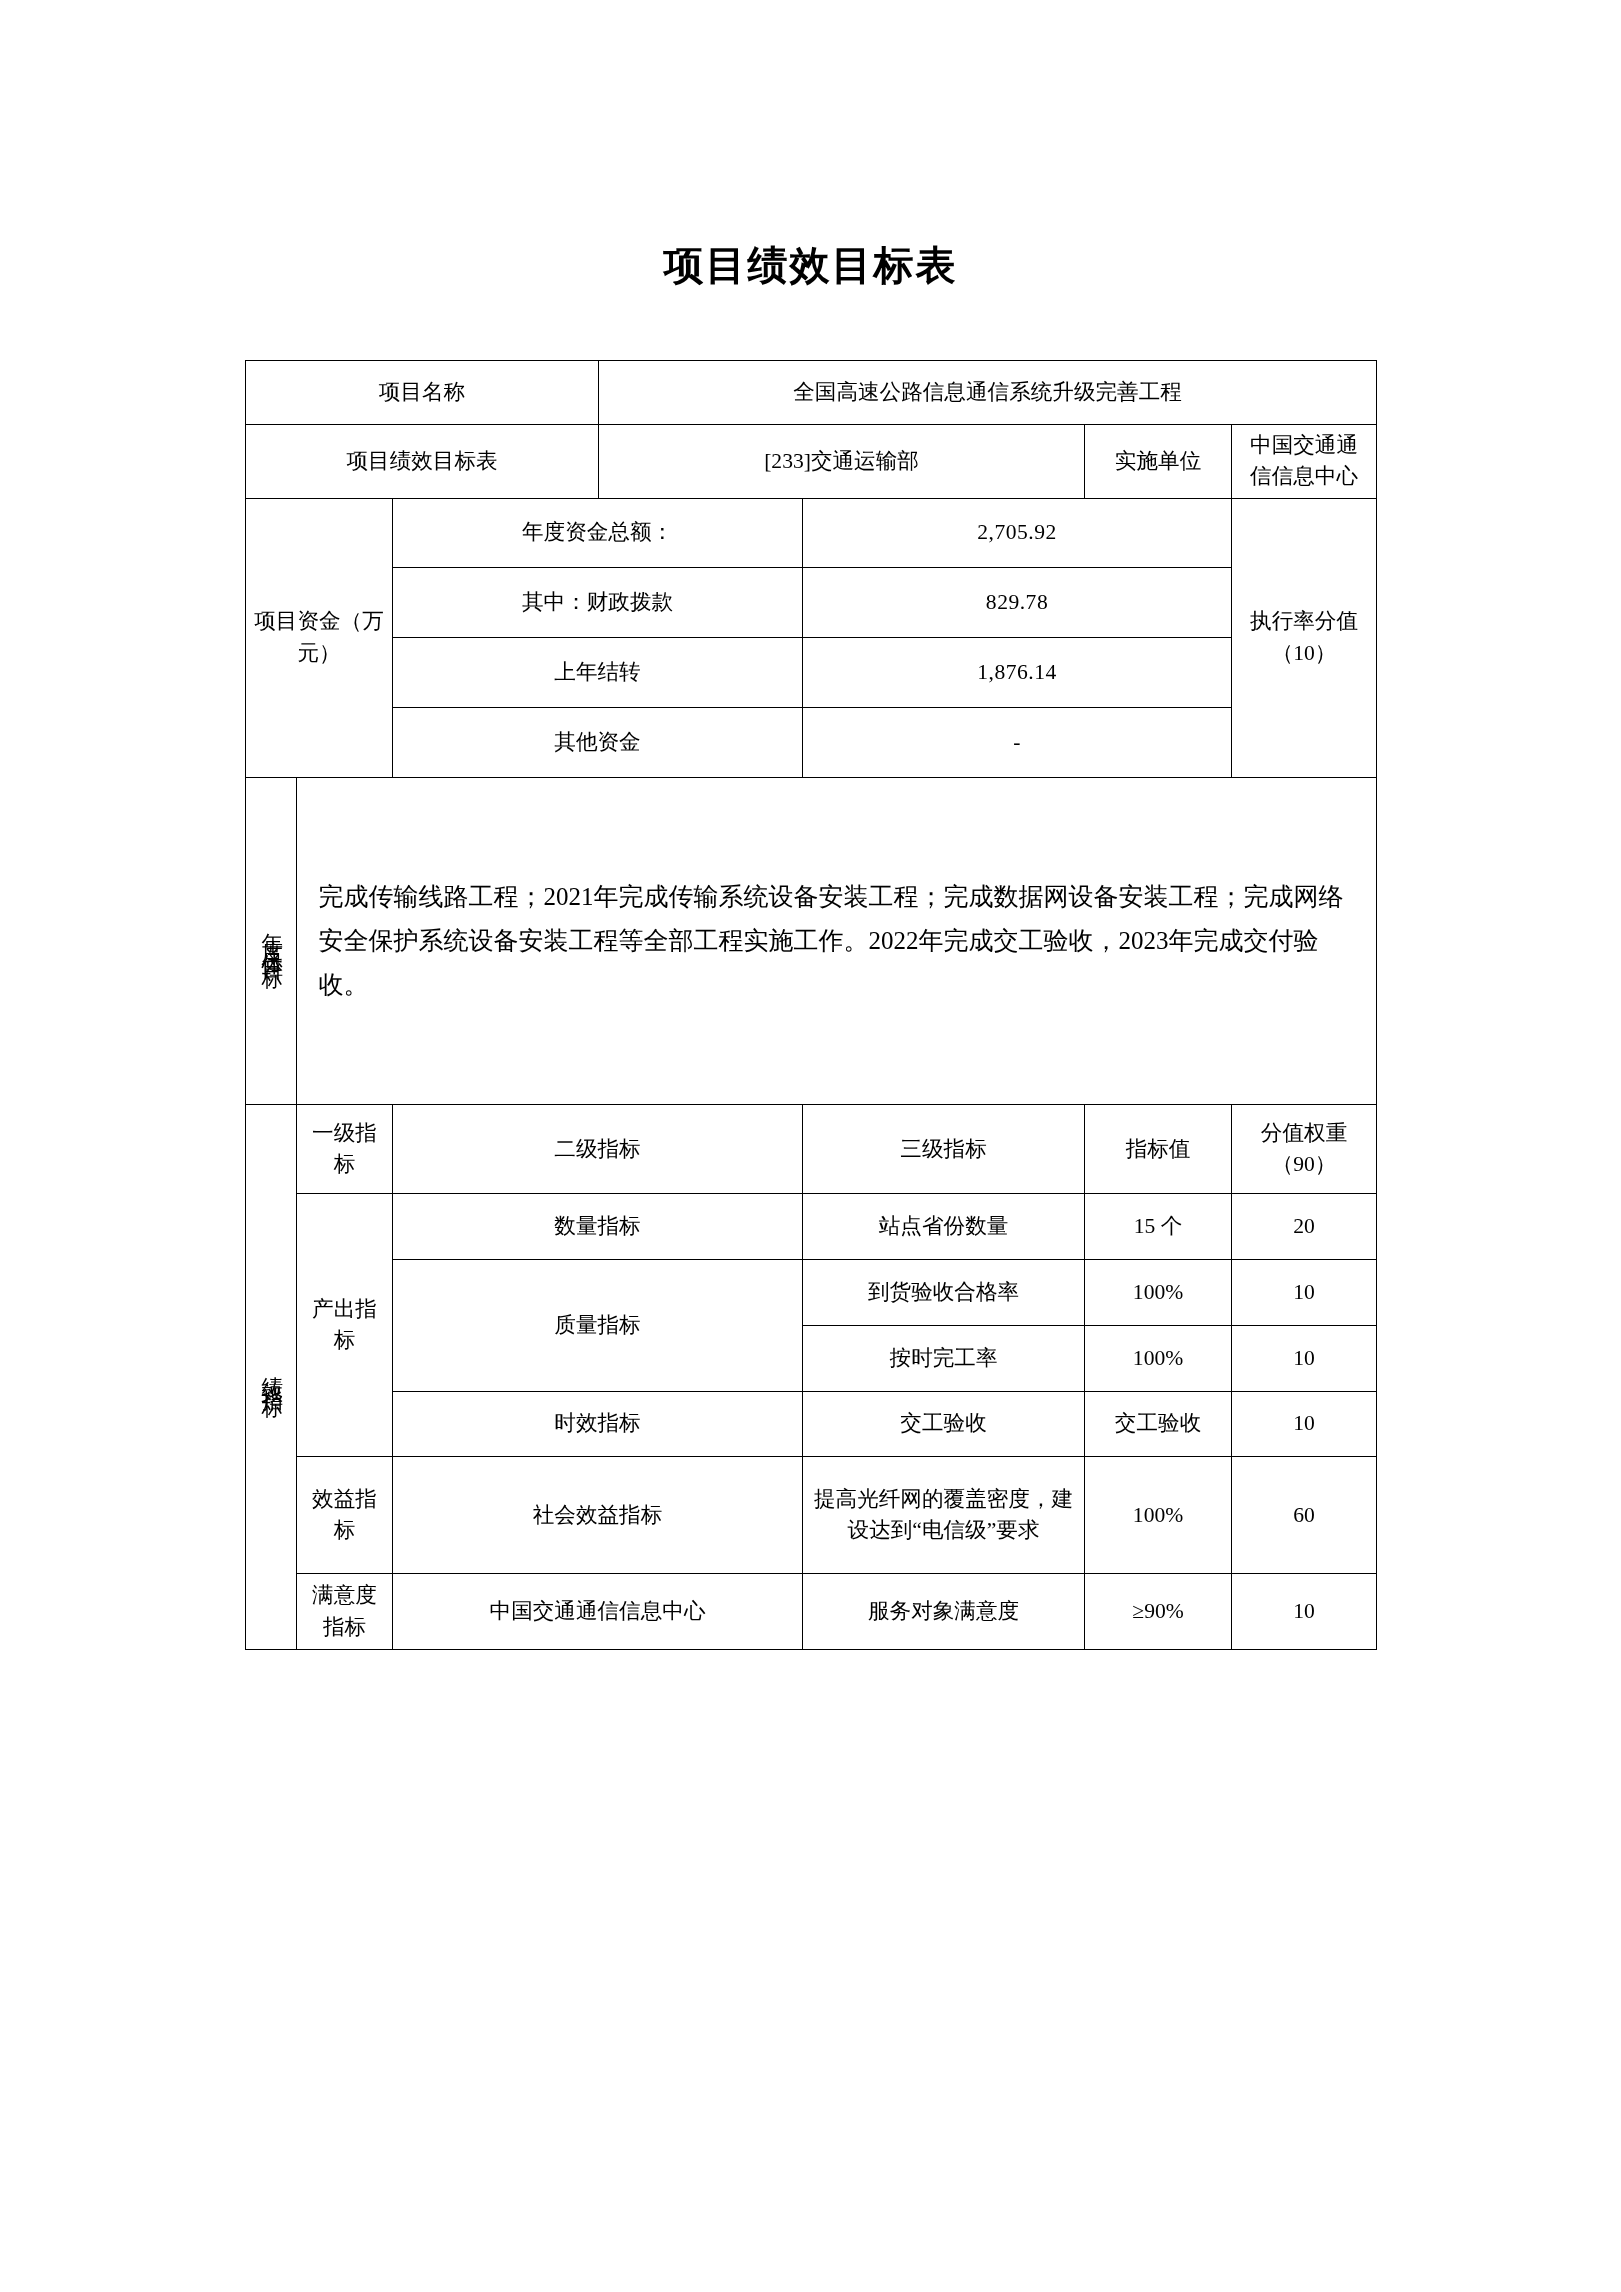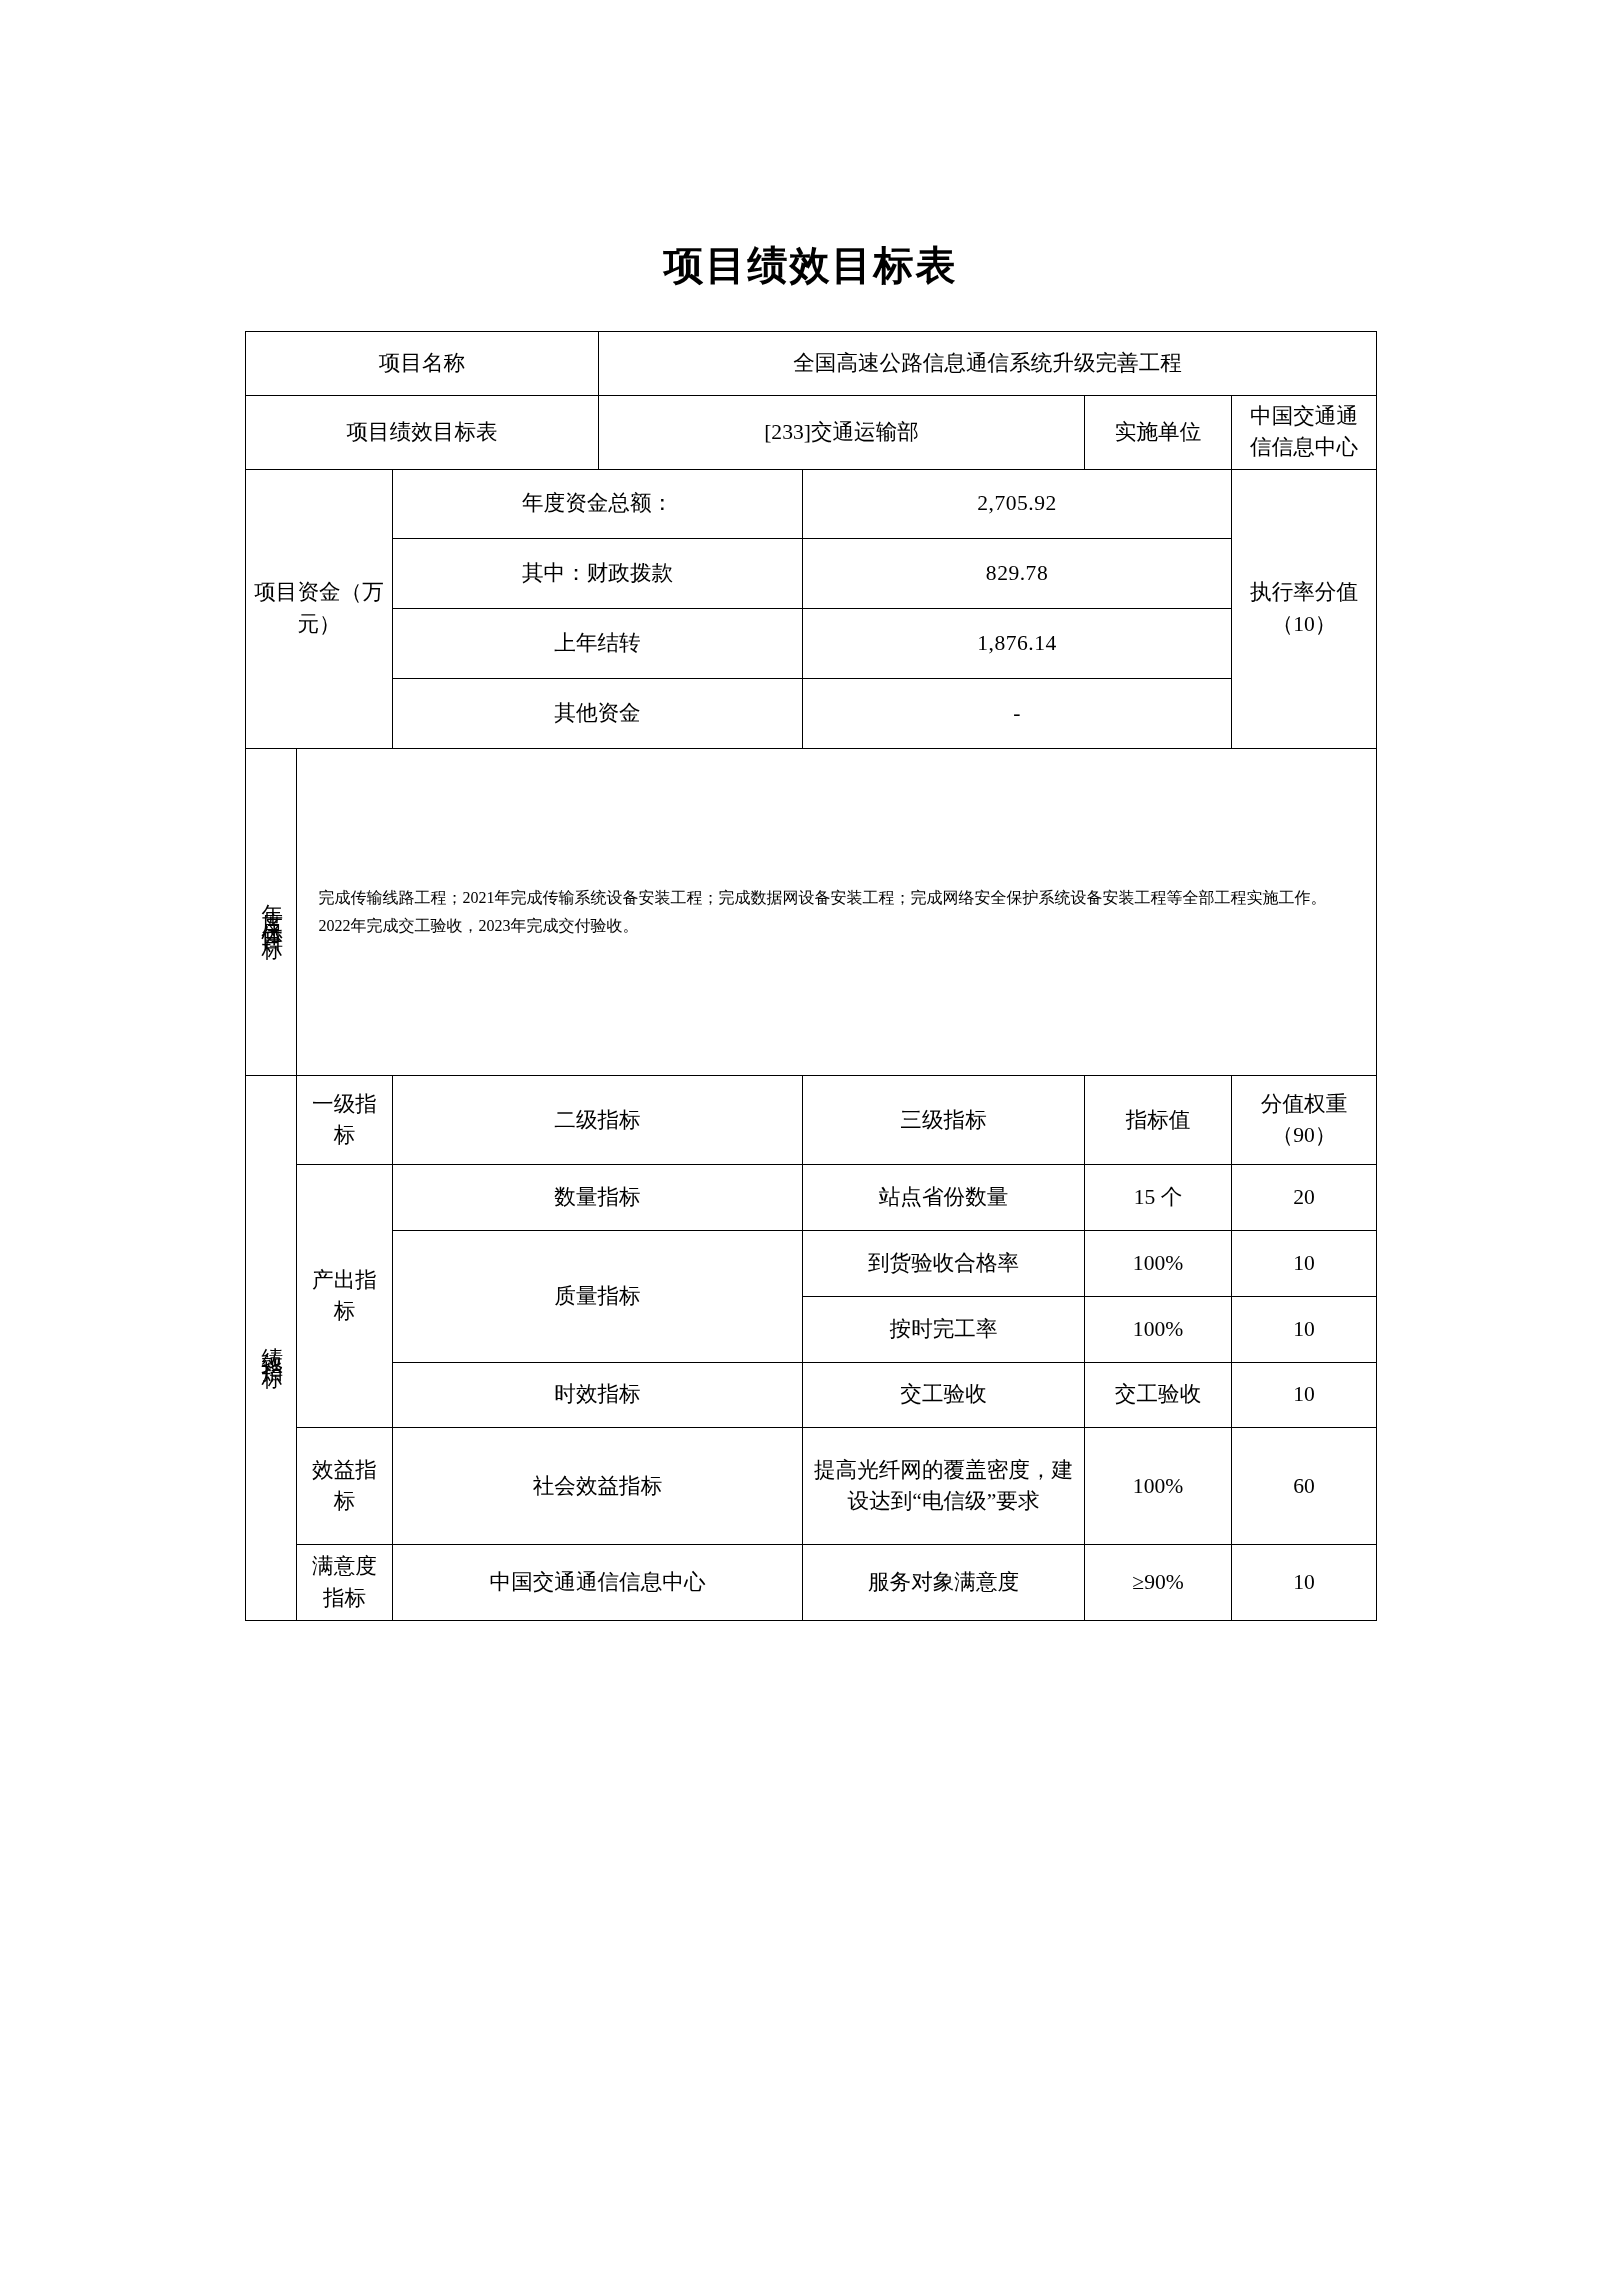--- a/index.html
+++ b/index.html
@@ -28,21 +28,21 @@
     left: 0;
     width: 1621px;
     text-align: center;
     font-size: 40px;
     font-weight: bold;
     letter-spacing: 2px;
     font-family: "Liberation Sans", "DejaVu Sans", sans-serif;
   }
   table.main {
     position: absolute;
-    top: 331px;
+    top: 360px;
     left: 245px;
     width: 1131px;
     border-collapse: collapse;
     table-layout: fixed;
   }
   table.main td {
     border: 1.5px solid #000000;
     font-size: 21.6px;
     padding: 3.9px 7.8px;
     vertical-align: middle;
@@ -56,21 +56,21 @@
     writing-mode: vertical-rl;
     text-orientation: upright;
     letter-spacing: 6.9px;
     white-space: nowrap;
     display: inline-block;
     line-height: 1.1;
   }
   .vert-wrap { text-align: center; padding: 5.9px 2px; }
   .goal-text {
     text-align: left;
-    font-size: 16px;
+    font-size: 25px;
     line-height: 1.75;
     padding: 9.8px 13.7px 9.8px 13.7px;
     text-indent: 0;
   }
   .goal-cell { vertical-align: middle; }
   .two-line { line-height: 1.35; }
   .ind-desc { text-align: left; padding-left: 9.8px; line-height: 1.5; }
   .page-num {
     position: absolute;
     top: 2091px;

